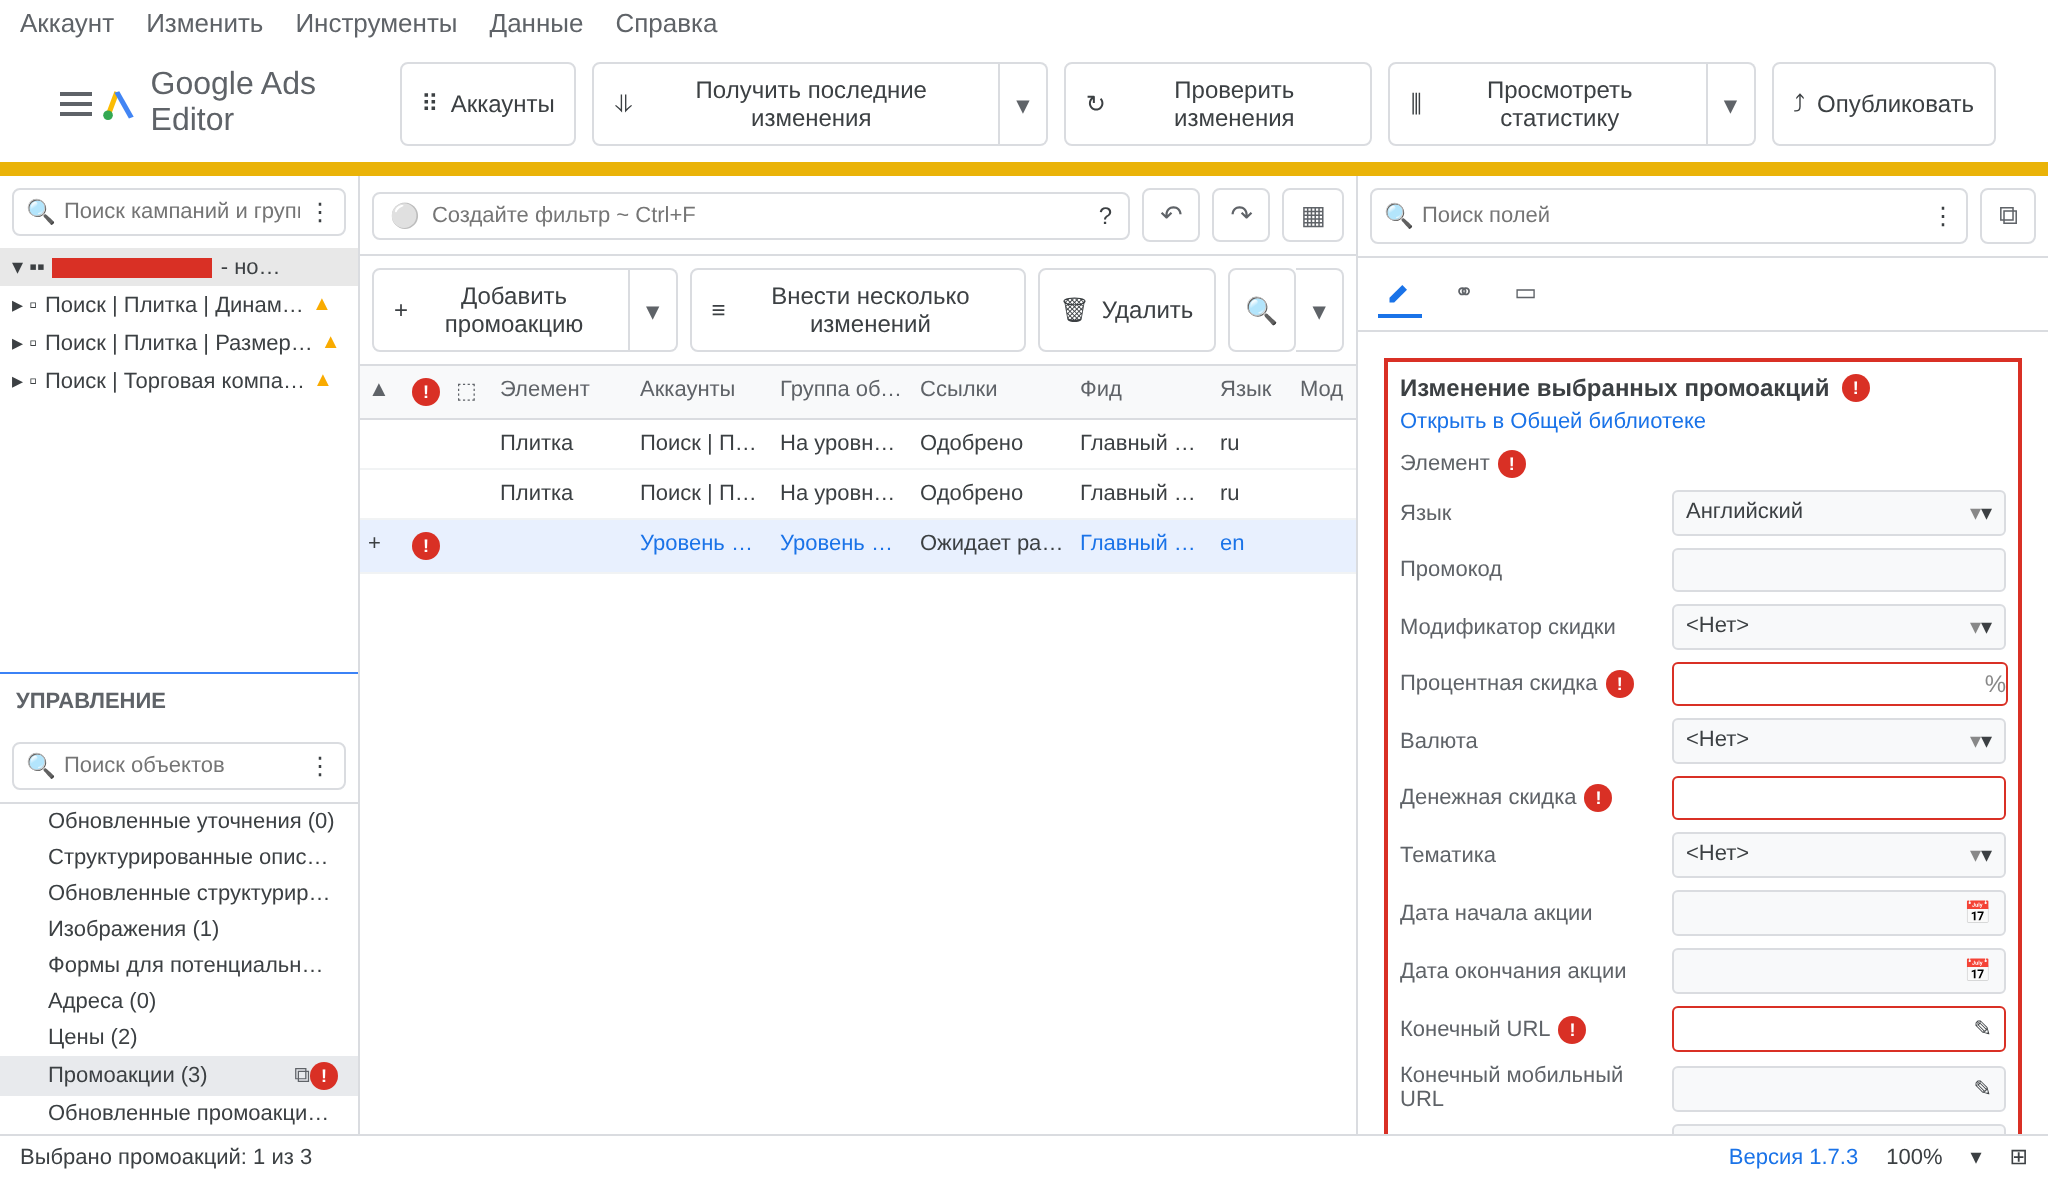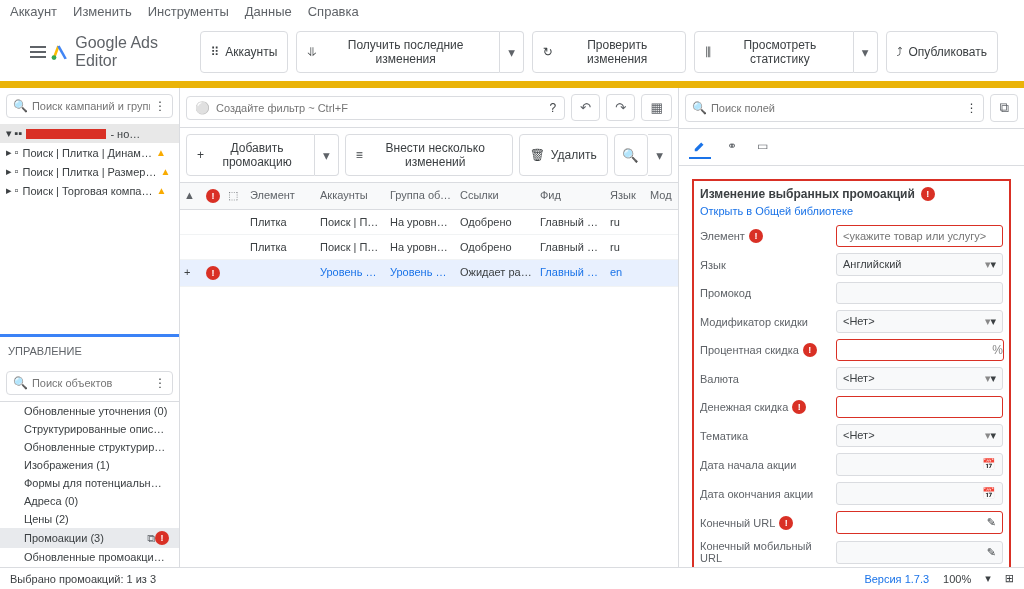--- a/index.html
+++ b/index.html
@@ -19,21 +19,21 @@
 .btn-split .caret{border:1px solid #dadce0;border-left:none;border-radius:0 4px 4px 0;padding:6px 8px;background:#fff;cursor:pointer;color:#5f6368}
 .main{display:flex;height:calc(100% - 75px)}
 .left-panel{width:180px;border-right:1px solid #dadce0;display:flex;flex-direction:column}
 .search-box{display:flex;align-items:center;border:1px solid #dadce0;border-radius:4px;margin:6px;padding:4px 6px;gap:4px}
 .search-box input{border:none;outline:none;flex:1;font-size:11px;width:100%}
 .tree{flex:1;overflow:auto;font-size:11px}
 .tree-item{display:flex;align-items:center;padding:3px 6px;gap:4px;white-space:nowrap;overflow:hidden}
 .tree-item.active{background:#e8e8e8}
 .redbox{background:#d93025;width:80px;height:10px;display:inline-block}
 .warn{color:#f9ab00;font-size:10px}
-.manage-hdr{padding:8px;font-size:11px;font-weight:normal;color:#5f6368;border-top:3px solid #3b82f6}
+.manage-hdr{padding:8px;font-size:11px;font-weight:bold;color:#5f6368;border-top:1px solid #3b82f6}
 .obj-list{border-top:1px solid #dadce0}
 .obj-item{padding:3px 10px 3px 24px;font-size:11px;white-space:nowrap;overflow:hidden;text-overflow:ellipsis;cursor:pointer;display:flex;align-items:center}
 .obj-item.active{background:#e8eaed}
 .red-dot{width:14px;height:14px;background:#d93025;border-radius:50%;color:#fff;font-size:9px;display:inline-flex;align-items:center;justify-content:center;font-weight:bold}
 .center-panel{flex:1;display:flex;flex-direction:column;border-right:1px solid #dadce0;min-width:0}
 .filter-bar{display:flex;align-items:center;padding:6px;border-bottom:1px solid #dadce0;gap:6px}
 .filter-input{flex:1;display:flex;align-items:center;border:1px solid #dadce0;border-radius:4px;padding:4px 8px;gap:6px}
 .filter-input input{border:none;outline:none;flex:1;font-size:11px}
 .icon-btn{border:1px solid #dadce0;border-radius:4px;padding:5px 8px;cursor:pointer;background:#fff;color:#5f6368}
 .toolbar{display:flex;padding:6px;gap:6px;border-bottom:1px solid #dadce0}
@@ -268,21 +268,20 @@
     </div>
     <div class="form-area">
       <div class="form-title">
           <span>Изменение выбранных промоакций</span>
           <span class="red-dot">!</span>
         </div>
       <a class="lib-link">Открыть в Общей библиотеке</a>
       <div id="form">
           <div class="form-row">
             <div class="form-label">Элемент <span class="red-dot">!</span></div>
-            <input class="form-input err" placeholder="&lt;укажите товар или услугу&gt;" value="" style="">
           </div>
           <div class="form-row">
             <div class="form-label">Язык</div>
             <div class="form-input dd">Английский<span style="float:right">▾</span></div>
           </div>
           <div class="form-row">
             <div class="form-label">Промокод</div>
             <input class="form-input" placeholder="" value="" style="">
           </div>
           <div class="form-row">

